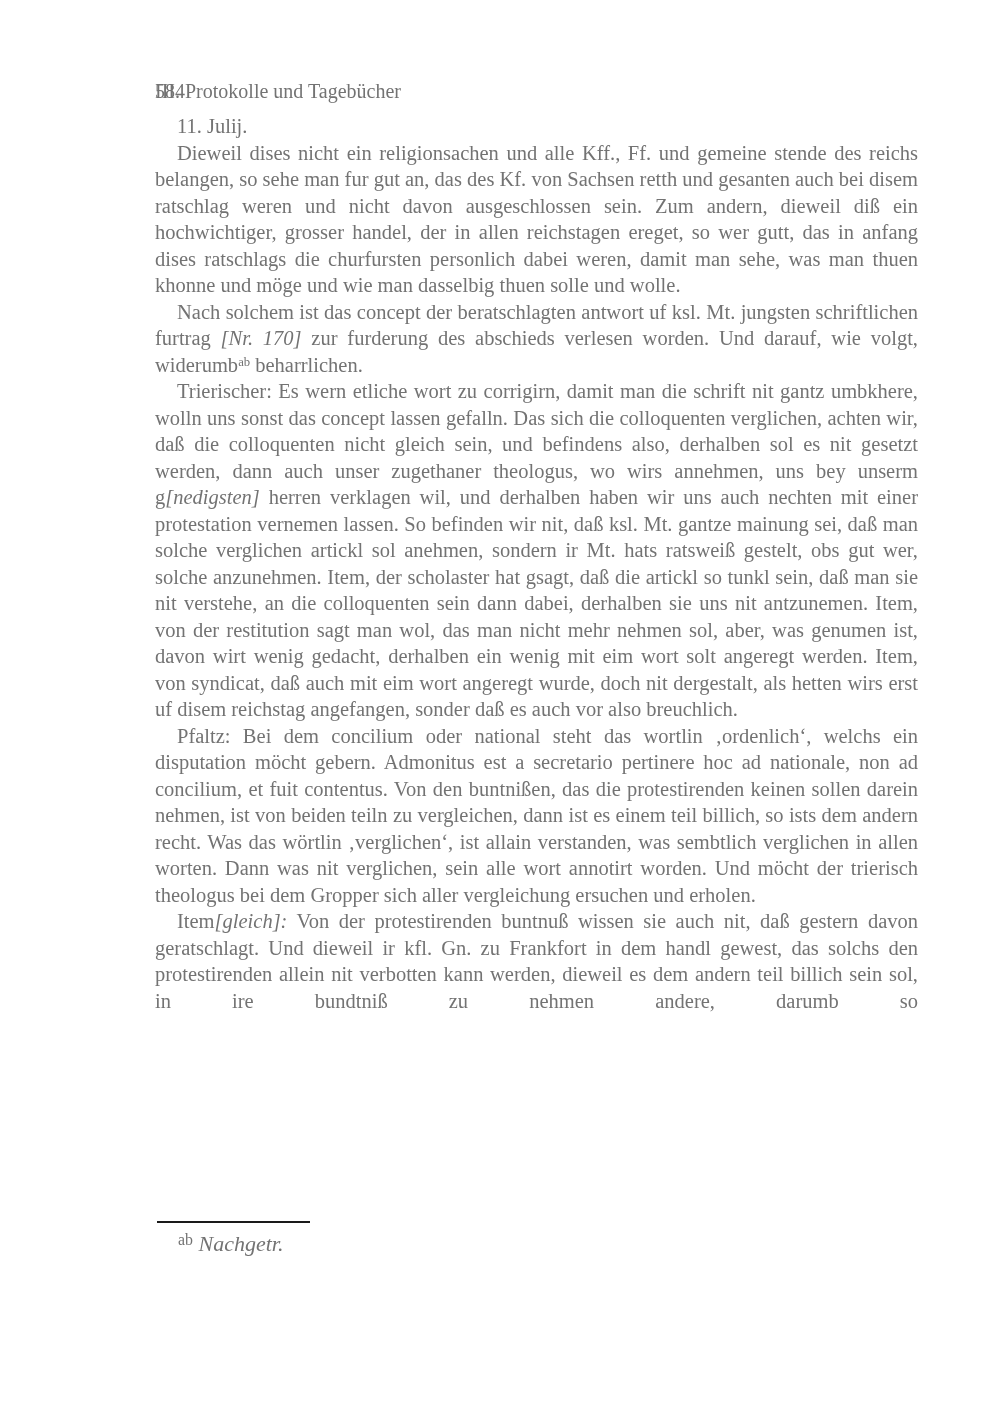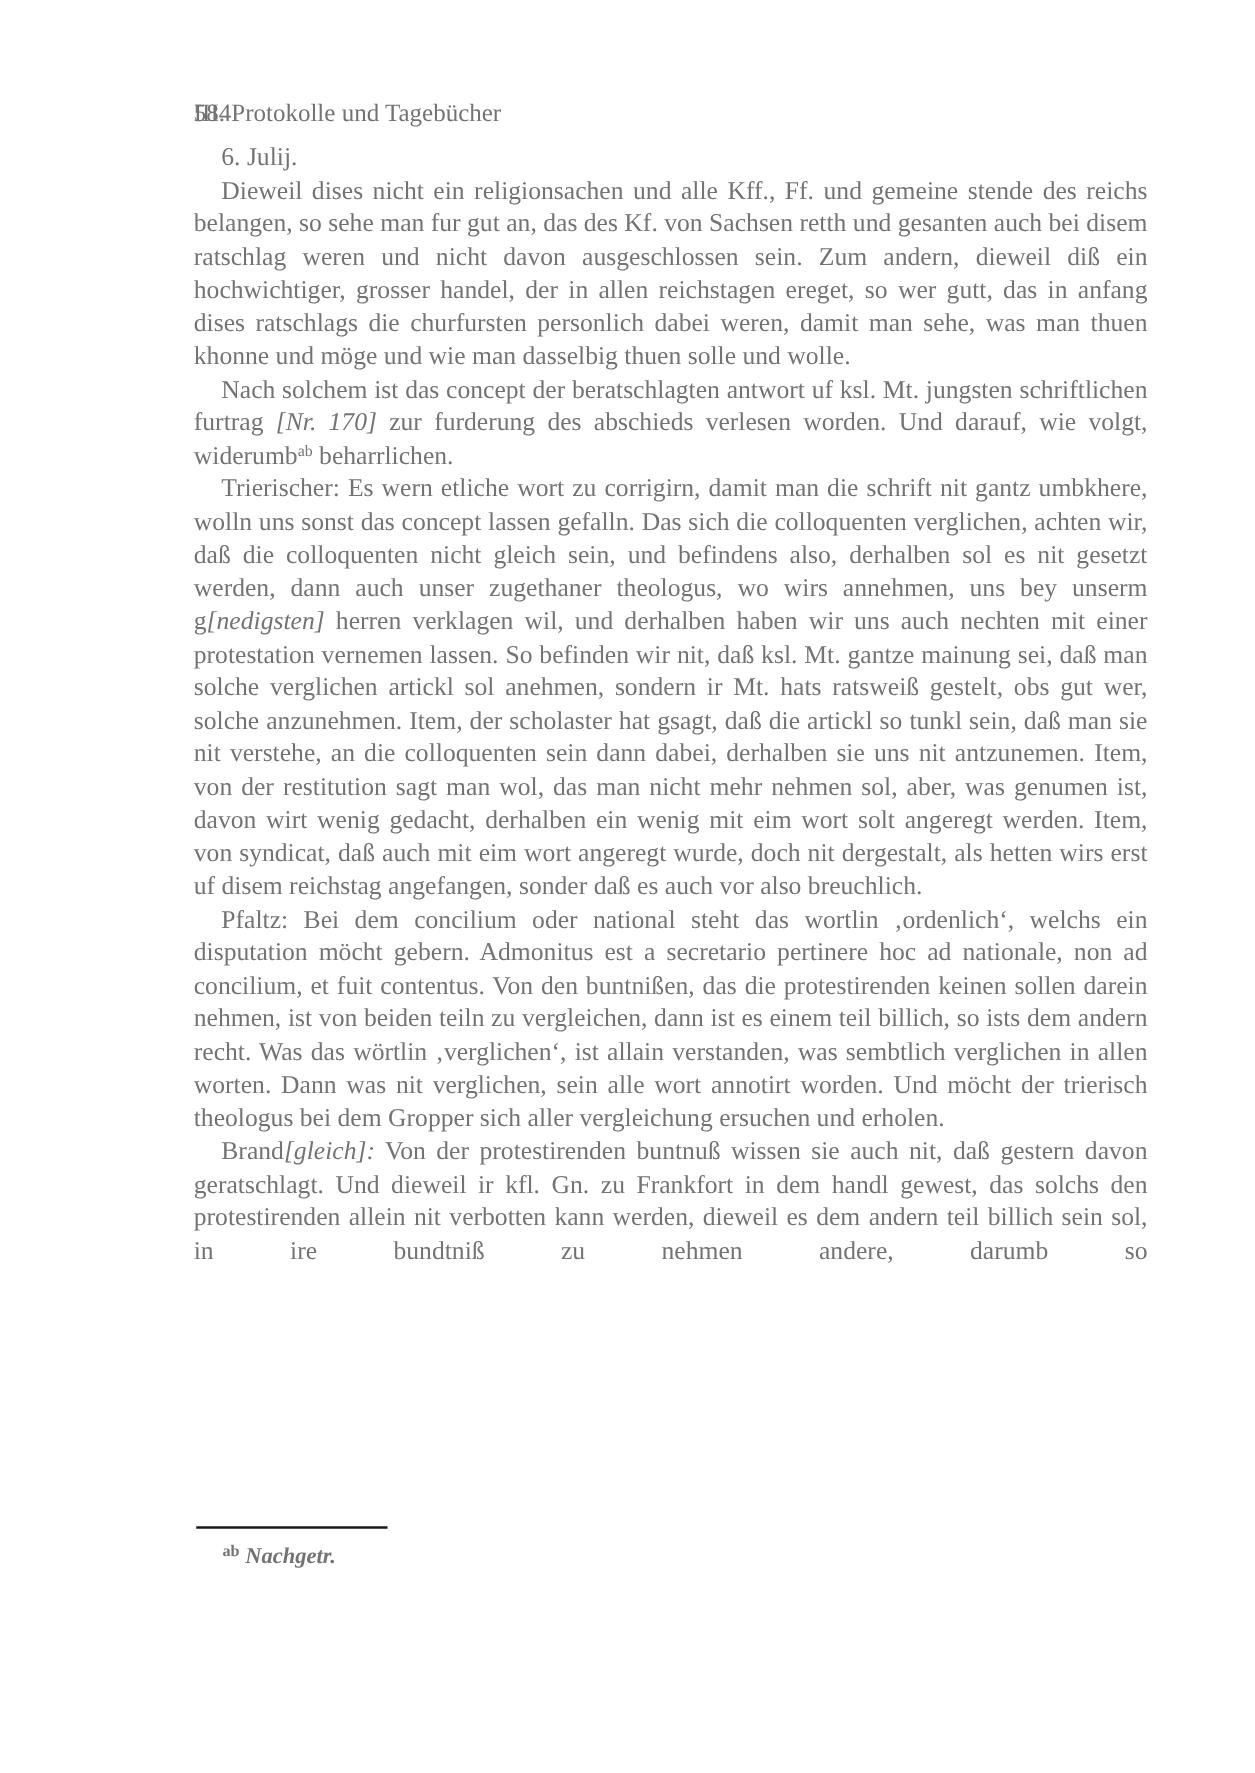--- a/index.html
+++ b/index.html
@@ -69,47 +69,46 @@
     left: 157px;
     width: 763px;
   }
   .footnote-rule {
     width: 153px;
     height: 0;
     border-top: 2px solid #1a1a1a;
   }
   .footnote-line {
     margin: 9px 0 0 21px;
-    font-size: 18px;
+    font-size: 22px;
     line-height: 24px;
     text-indent: 0;
-    font-weight: bold;
   }
   .footnote-line sup {
     font-size: 0.72em;
     top: -0.35em;
   }
 </style>
 </head>
 <body>
 
 <div class="page">
 
   <header class="running-header">
     <span class="page-number">584</span>
     <span class="running-title">III. Protokolle und Tagebücher</span>
   </header>
 
   <main class="text-block">
-      <p><span>6. Julij.</span></p>
+      <p><span>11. Julij.</span></p>
       <p><span>Dieweil dises nicht ein religionsachen und alle Kff., Ff. und gemeine stende des reichs belangen, so sehe man fur gut an, das des Kf. von Sachsen retth und gesanten auch bei disem ratschlag weren und nicht davon ausgeschlossen sein. Zum andern, dieweil diß ein hochwichtiger, grosser handel, der in allen reichstagen ereget, so wer gutt, das in anfang dises ratschlags die churfursten personlich dabei weren, damit man sehe, was man thuen khonne und möge und wie man dasselbig thuen solle und wolle.</span></p>
       <p><span>Nach solchem ist das concept der beratschlagten antwort uf ksl. Mt. jungsten schriftlichen furtrag </span><i>[Nr. 170]</i><span> zur furderung des abschieds verlesen worden. Und darauf, wie volgt, widerumb</span><sup>ab</sup><span> beharrlichen.</span></p>
       <p><span>Trierischer: Es wern etliche wort zu corrigirn, damit man die schrift nit gantz umbkhere, wolln uns sonst das concept lassen gefalln. Das sich die colloquenten verglichen, achten wir, daß die colloquenten nicht gleich sein, und befindens also, derhalben sol es nit gesetzt werden, dann auch unser zugethaner theologus, wo wirs annehmen, uns bey unserm g</span><i>[nedigsten]</i><span> herren verklagen wil, und derhalben haben wir uns auch nechten mit einer protestation vernemen lassen. So befinden wir nit, daß ksl. Mt. gantze mainung sei, daß man solche verglichen artickl sol anehmen, sondern ir Mt. hats ratsweiß gestelt, obs gut wer, solche anzunehmen. Item, der scholaster hat gsagt, daß die artickl so tunkl sein, daß man sie nit verstehe, an die colloquenten sein dann dabei, derhalben sie uns nit antzunemen. Item, von der restitution sagt man wol, das man nicht mehr nehmen sol, aber, was genumen ist, davon wirt wenig gedacht, derhalben ein wenig mit eim wort solt angeregt werden. Item, von syndicat, daß auch mit eim wort angeregt wurde, doch nit dergestalt, als hetten wirs erst uf disem reichstag angefangen, sonder daß es auch vor also breuchlich.</span></p>
       <p><span>Pfaltz: Bei dem concilium oder national steht das wortlin ‚ordenlich‘, welchs ein disputation möcht gebern. Admonitus est a secretario pertinere hoc ad nationale, non ad concilium, et fuit contentus. Von den buntnißen, das die protestirenden keinen sollen darein nehmen, ist von beiden teiln zu vergleichen, dann ist es einem teil billich, so ists dem andern recht. Was das wörtlin ‚verglichen‘, ist allain verstanden, was sembtlich verglichen in allen worten. Dann was nit verglichen, sein alle wort annotirt worden. Und möcht der trierisch theologus bei dem Gropper sich aller vergleichung ersuchen und erholen.</span></p>
-      <p class="justify-last"><span>Brand</span><i>[gleich]:</i><span> Von der protestirenden buntnuß wissen sie auch nit, daß gestern davon geratschlagt. Und dieweil ir kfl. Gn. zu Frankfort in dem handl gewest, das solchs den protestirenden allein nit verbotten kann werden, dieweil es dem andern teil billich sein sol, in ire bundtniß zu nehmen andere, darumb so</span></p>
+      <p class="justify-last"><span>Item</span><i>[gleich]:</i><span> Von der protestirenden buntnuß wissen sie auch nit, daß gestern davon geratschlagt. Und dieweil ir kfl. Gn. zu Frankfort in dem handl gewest, das solchs den protestirenden allein nit verbotten kann werden, dieweil es dem andern teil billich sein sol, in ire bundtniß zu nehmen andere, darumb so</span></p>
     </main>
 
   <footer class="footnote-block">
     <div class="footnote-rule"></div>
     <p class="footnote-line"><sup>ab</sup> <i>Nachgetr.</i></p>
   </footer>
 
 </div>
 
 </body></html>

